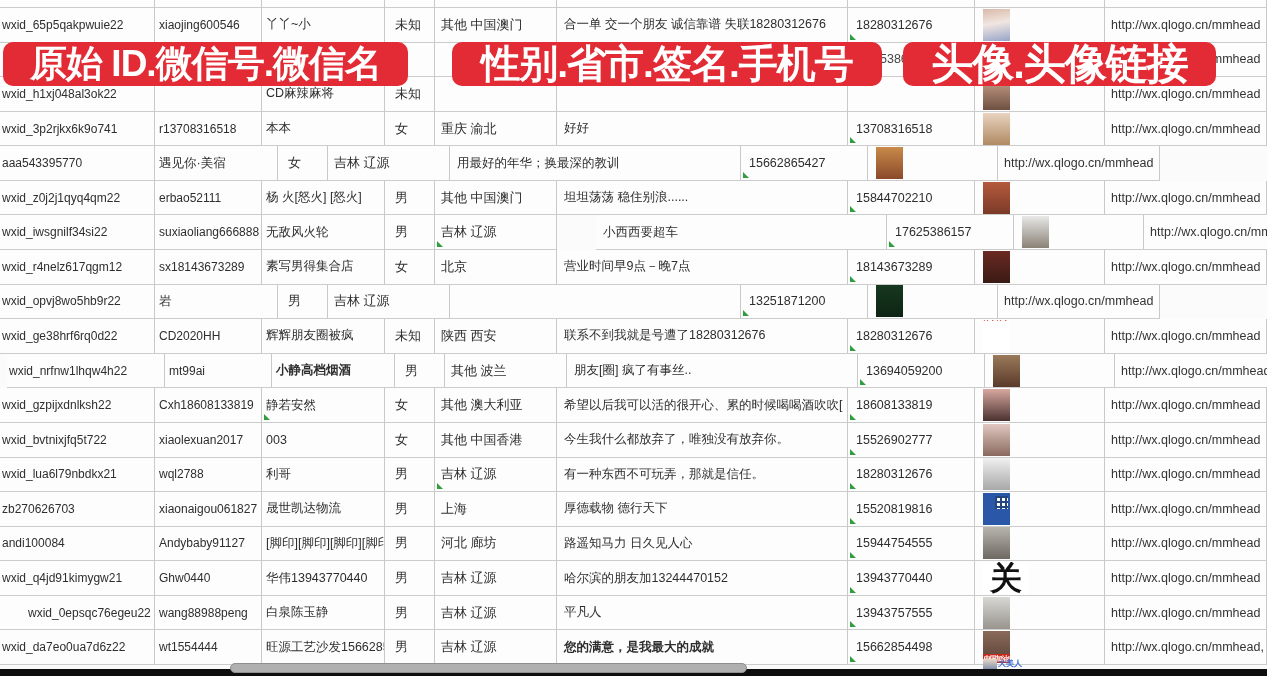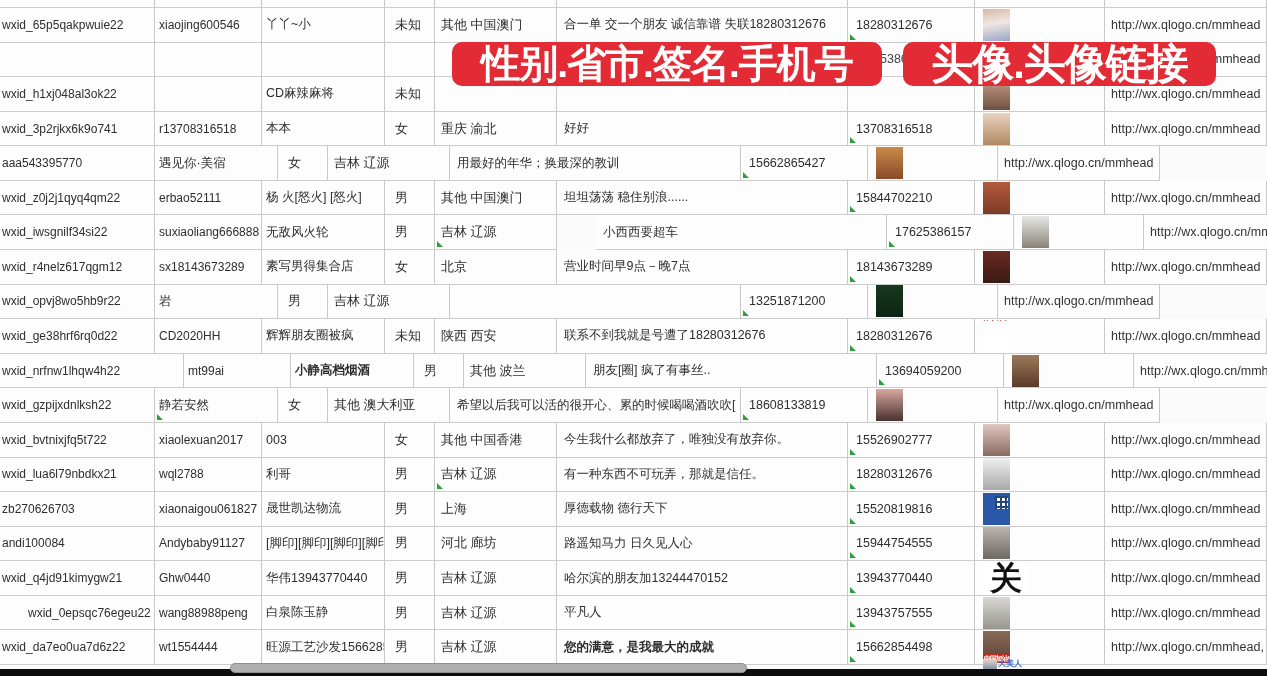--- a/index.html
+++ b/index.html
@@ -348,21 +348,21 @@
           <div class="avatar textav" style="background: rgb(255, 255, 255);">
             <div class="t" style="color: rgb(213, 52, 44); font-size: 13px;">辉辉</div>
             <div style="color: rgb(213, 52, 44); font-size: 6px; align-self: flex-end;">i♥</div>
           </div>
         </div>
         <div class="cell c-link" style="width: 162px;">
           <span>http://wx.qlogo.cn/mmhead</span>
         </div>
       </div>
       <div class="row">
-        <div class="cell c-original_id" style="width: 184px;">
+        <div class="cell c-original_id" style="width: 158px; margin-left: 7px;">
           <span>wxid_nrfnw1lhqw4h22</span>
         </div>
         <div class="cell c-wechat_id" style="width: 107px;">
           <span>mt99ai</span>
         </div>
         <div class="cell c-name" style="width: 123px; font-weight: bold;">
           <span>小静高档烟酒</span>
         </div>
         <div class="cell c-gender" style="width: 50px;">
           <span>男</span>
@@ -380,20 +380,23 @@
         <div class="cell c-avatar" style="width: 130px;">
           <div class="avatar" style="background: linear-gradient(rgb(154, 122, 90), rgb(90, 58, 42));"></div>
         </div>
         <div class="cell c-link" style="width: 162px;">
           <span>http://wx.qlogo.cn/mmhead</span>
         </div>
       </div>
       <div class="row">
         <div class="cell c-original_id" style="width: 155px;">
           <span>wxid_gzpijxdnlksh22</span>
+        </div>
+        <div class="cell c-wechat_id" style="width: 107px;">
+          <span>Cxh18608133819</span>
         </div>
         <div class="cell c-name" style="width: 123px;">
           <span>静若安然</span>
           <div class="flag" style="border-bottom-color: rgb(47, 158, 63);"></div>
         </div>
         <div class="cell c-gender" style="width: 50px;">
           <span>女</span>
         </div>
         <div class="cell c-region" style="width: 122px;">
           <span>其他 澳大利亚</span>
@@ -624,20 +627,21 @@
           <div class="avatar" style="background: linear-gradient(rgb(138, 106, 88), rgb(90, 66, 56));">
             <div class="strip" style="background: rgb(201, 42, 30);">中国加油!</div>
           </div>
         </div>
         <div class="cell c-link" style="width: 162px;">
           <span>http://wx.qlogo.cn/mmhead,</span>
         </div>
       </div>
     </div>
 
+  <div class="banner" id="banner-left" style="background: rgb(226, 43, 52); color: rgb(255, 255, 255);">原始 ID.微信号.微信名</div>
   <div class="banner" id="banner-middle" style="background: rgb(226, 43, 52); color: rgb(255, 255, 255);">性别.省市.签名.手机号</div>
   <div class="banner" id="banner-right" style="background: rgb(226, 43, 52); color: rgb(255, 255, 255);">头像.头像链接</div>
 
   <div id="partial-avatar">
     <div class="face" style="background: linear-gradient(rgb(232, 216, 200), rgb(74, 106, 154));"></div>
     <div class="blue-label" style="color: rgb(58, 111, 216);">大美人</div>
   </div>
 
   <div id="bottom-bar"></div>
   <div id="scroll-thumb"></div>

